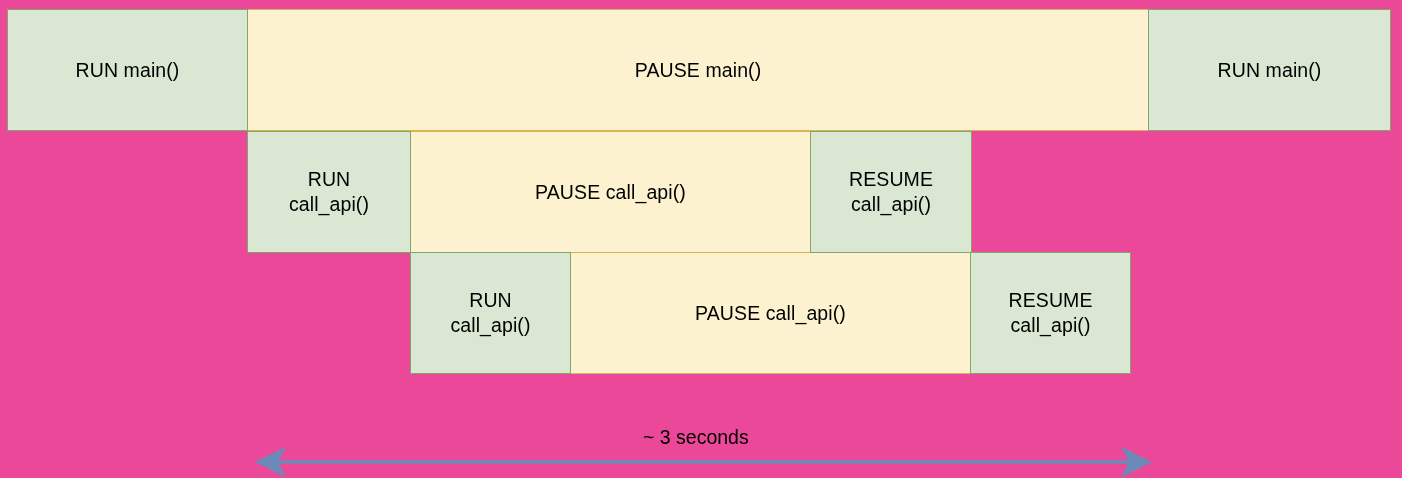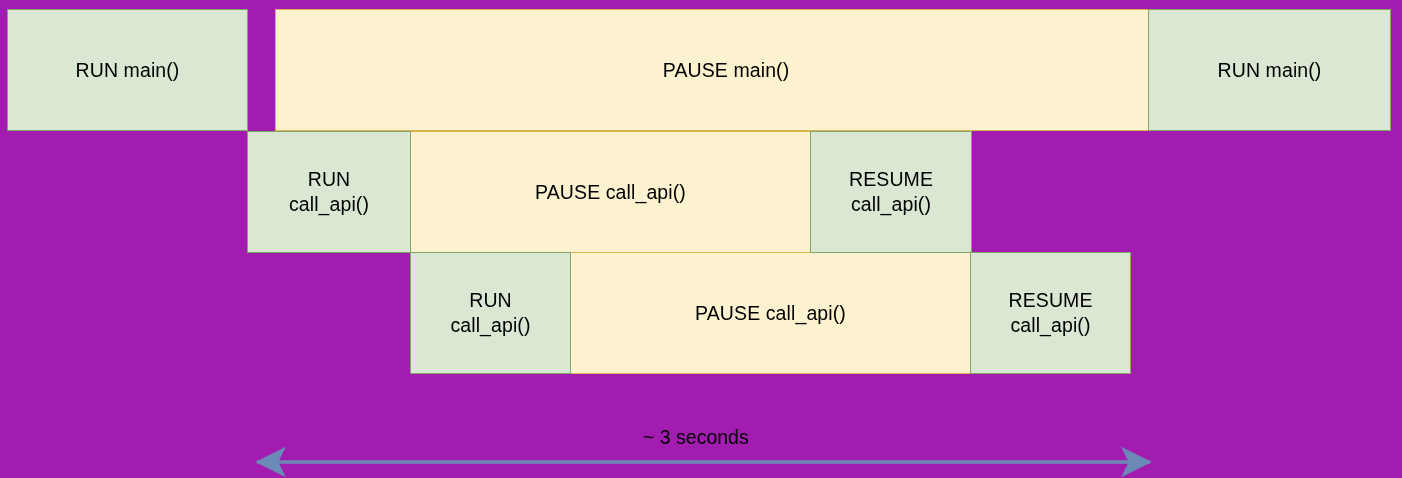--- a/index.html
+++ b/index.html
@@ -7,21 +7,21 @@
     padding: 0;
     background: #ffffff;
   }
   body {
     font-family: "Liberation Sans", sans-serif;
   }
   #canvas {
     position: relative;
     width: 1402px;
     height: 478px;
-    background: #a21caf;
+    background: #ec4899;
     overflow: hidden;
   }
   .block {
     position: absolute;
     box-sizing: border-box;
     display: flex;
     align-items: center;
     justify-content: center;
     text-align: center;
     font-size: 19.5px;
@@ -56,21 +56,21 @@
     z-index: 3;
   }
 </style>
 </head>
 <body>
 
 <div id="canvas">
 
   <div class="block run" style="left: 7px; top: 9px; width: 241px; height: 122px; background: rgb(217, 231, 211); border-color: rgb(130, 166, 106);">RUN main()</div>
 
-  <div class="block pause" style="left: 247px; top: 9px; width: 902px; height: 122px; background: rgb(252, 242, 207); border-color: rgb(217, 180, 80); margin-left: 28px;">PAUSE main()</div>
+  <div class="block pause" style="left: 247px; top: 9px; width: 902px; height: 122px; background: rgb(252, 242, 207); border-color: rgb(217, 180, 80);">PAUSE main()</div>
 
   <div class="block run" style="left: 1148px; top: 9px; width: 243px; height: 122px; background: rgb(217, 231, 211); border-color: rgb(130, 166, 106);">RUN main()</div>
 
   <div class="block run" style="left: 247px; top: 131px; width: 164px; height: 122px; background: rgb(217, 231, 211); border-color: rgb(130, 166, 106);">RUN
 call_api()</div>
 
   <div class="block pause" style="left: 410px; top: 131px; width: 401px; height: 122px; background: rgb(252, 242, 207); border-color: rgb(217, 180, 80);">PAUSE call_api()</div>
 
   <div class="block resume" style="left: 810px; top: 131px; width: 162px; height: 122px; background: rgb(217, 231, 211); border-color: rgb(130, 166, 106);">RESUME
 call_api()</div>

